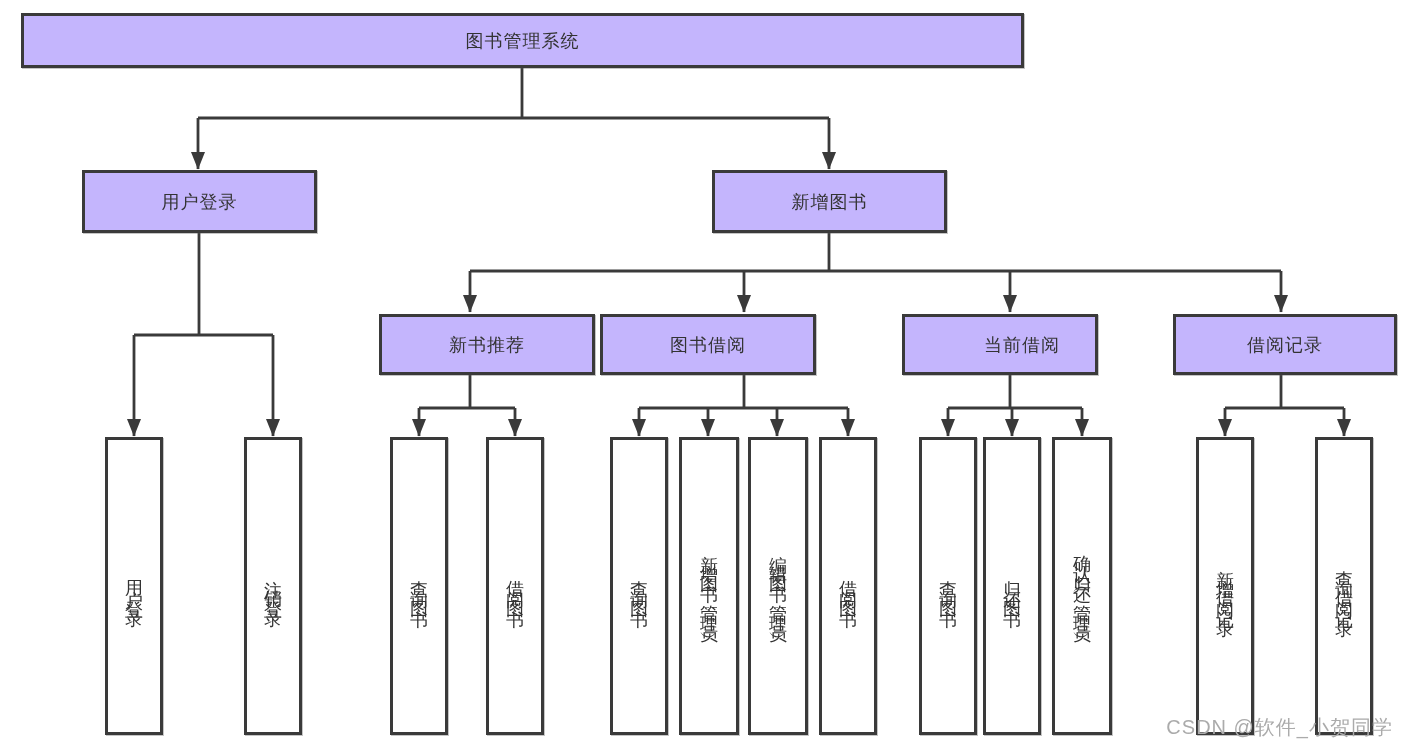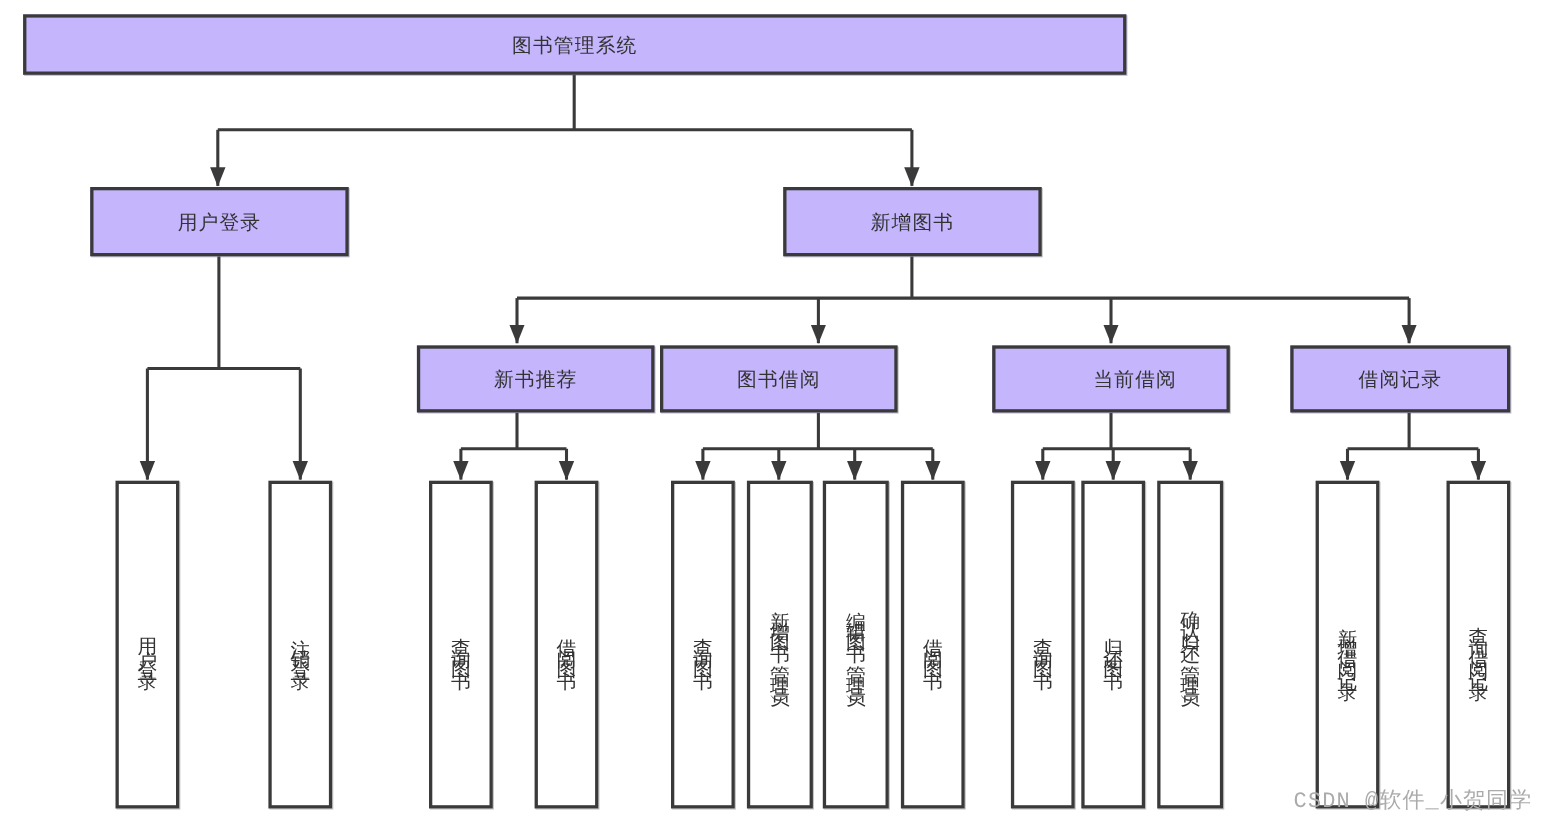--- a/index.html
+++ b/index.html
@@ -56,21 +56,20 @@
     color: #333333;
   }
   .watermark {
     position: absolute;
     right: 12px;
     top: 714px;
     font-size: 20px;
     color: #ababab;
     letter-spacing: 1px;
     white-space: nowrap;
-    font-family: Liberation Mono, monospace;
   }
 </style>
 </head>
 <body>
 
 <div class="stage">
 
   <svg class="wires" width="1405" height="747" viewBox="0 0 1405 747" xmlns="http://www.w3.org/2000/svg">
     <defs>
       <marker id="arrowDown" markerUnits="userSpaceOnUse" markerWidth="15" markerHeight="18" viewBox="0 0 15 18" refX="7.5" refY="17" orient="0">
@@ -124,24 +123,24 @@
   <div class="node" style="left:712px; top:170px; width:235px; height:63px;">
     <span>新增图书</span>
   </div>
 
   <div class="node" style="left:362px; top:314px; width:216px; height:61px;margin-left:17px;">
     <span>新书推荐</span>
   </div>
   <div class="node" style="left:600px; top:314px; width:216px; height:61px;">
     <span>图书借阅</span>
   </div>
-  <div class="node" style="left:902px; top:314px; width:216px; height:61px;padding-left:44px;">
+  <div class="node" style="left:902px; top:314px; width:196px; height:61px;padding-left:44px;">
     <span>当前借阅</span>
   </div>
-  <div class="node" style="left:1173px; top:314px; width:200px; height:61px;">
+  <div class="node" style="left:1173px; top:314px; width:224px; height:61px;">
     <span>借阅记录</span>
   </div>
 
   <div class="leaf" style="left:105px;">
     <span class="vtext">用户登录</span>
   </div>
   <div class="leaf" style="left:244px;">
     <span class="vtext">注销登录</span>
   </div>
   <div class="leaf" style="left:390px;">

